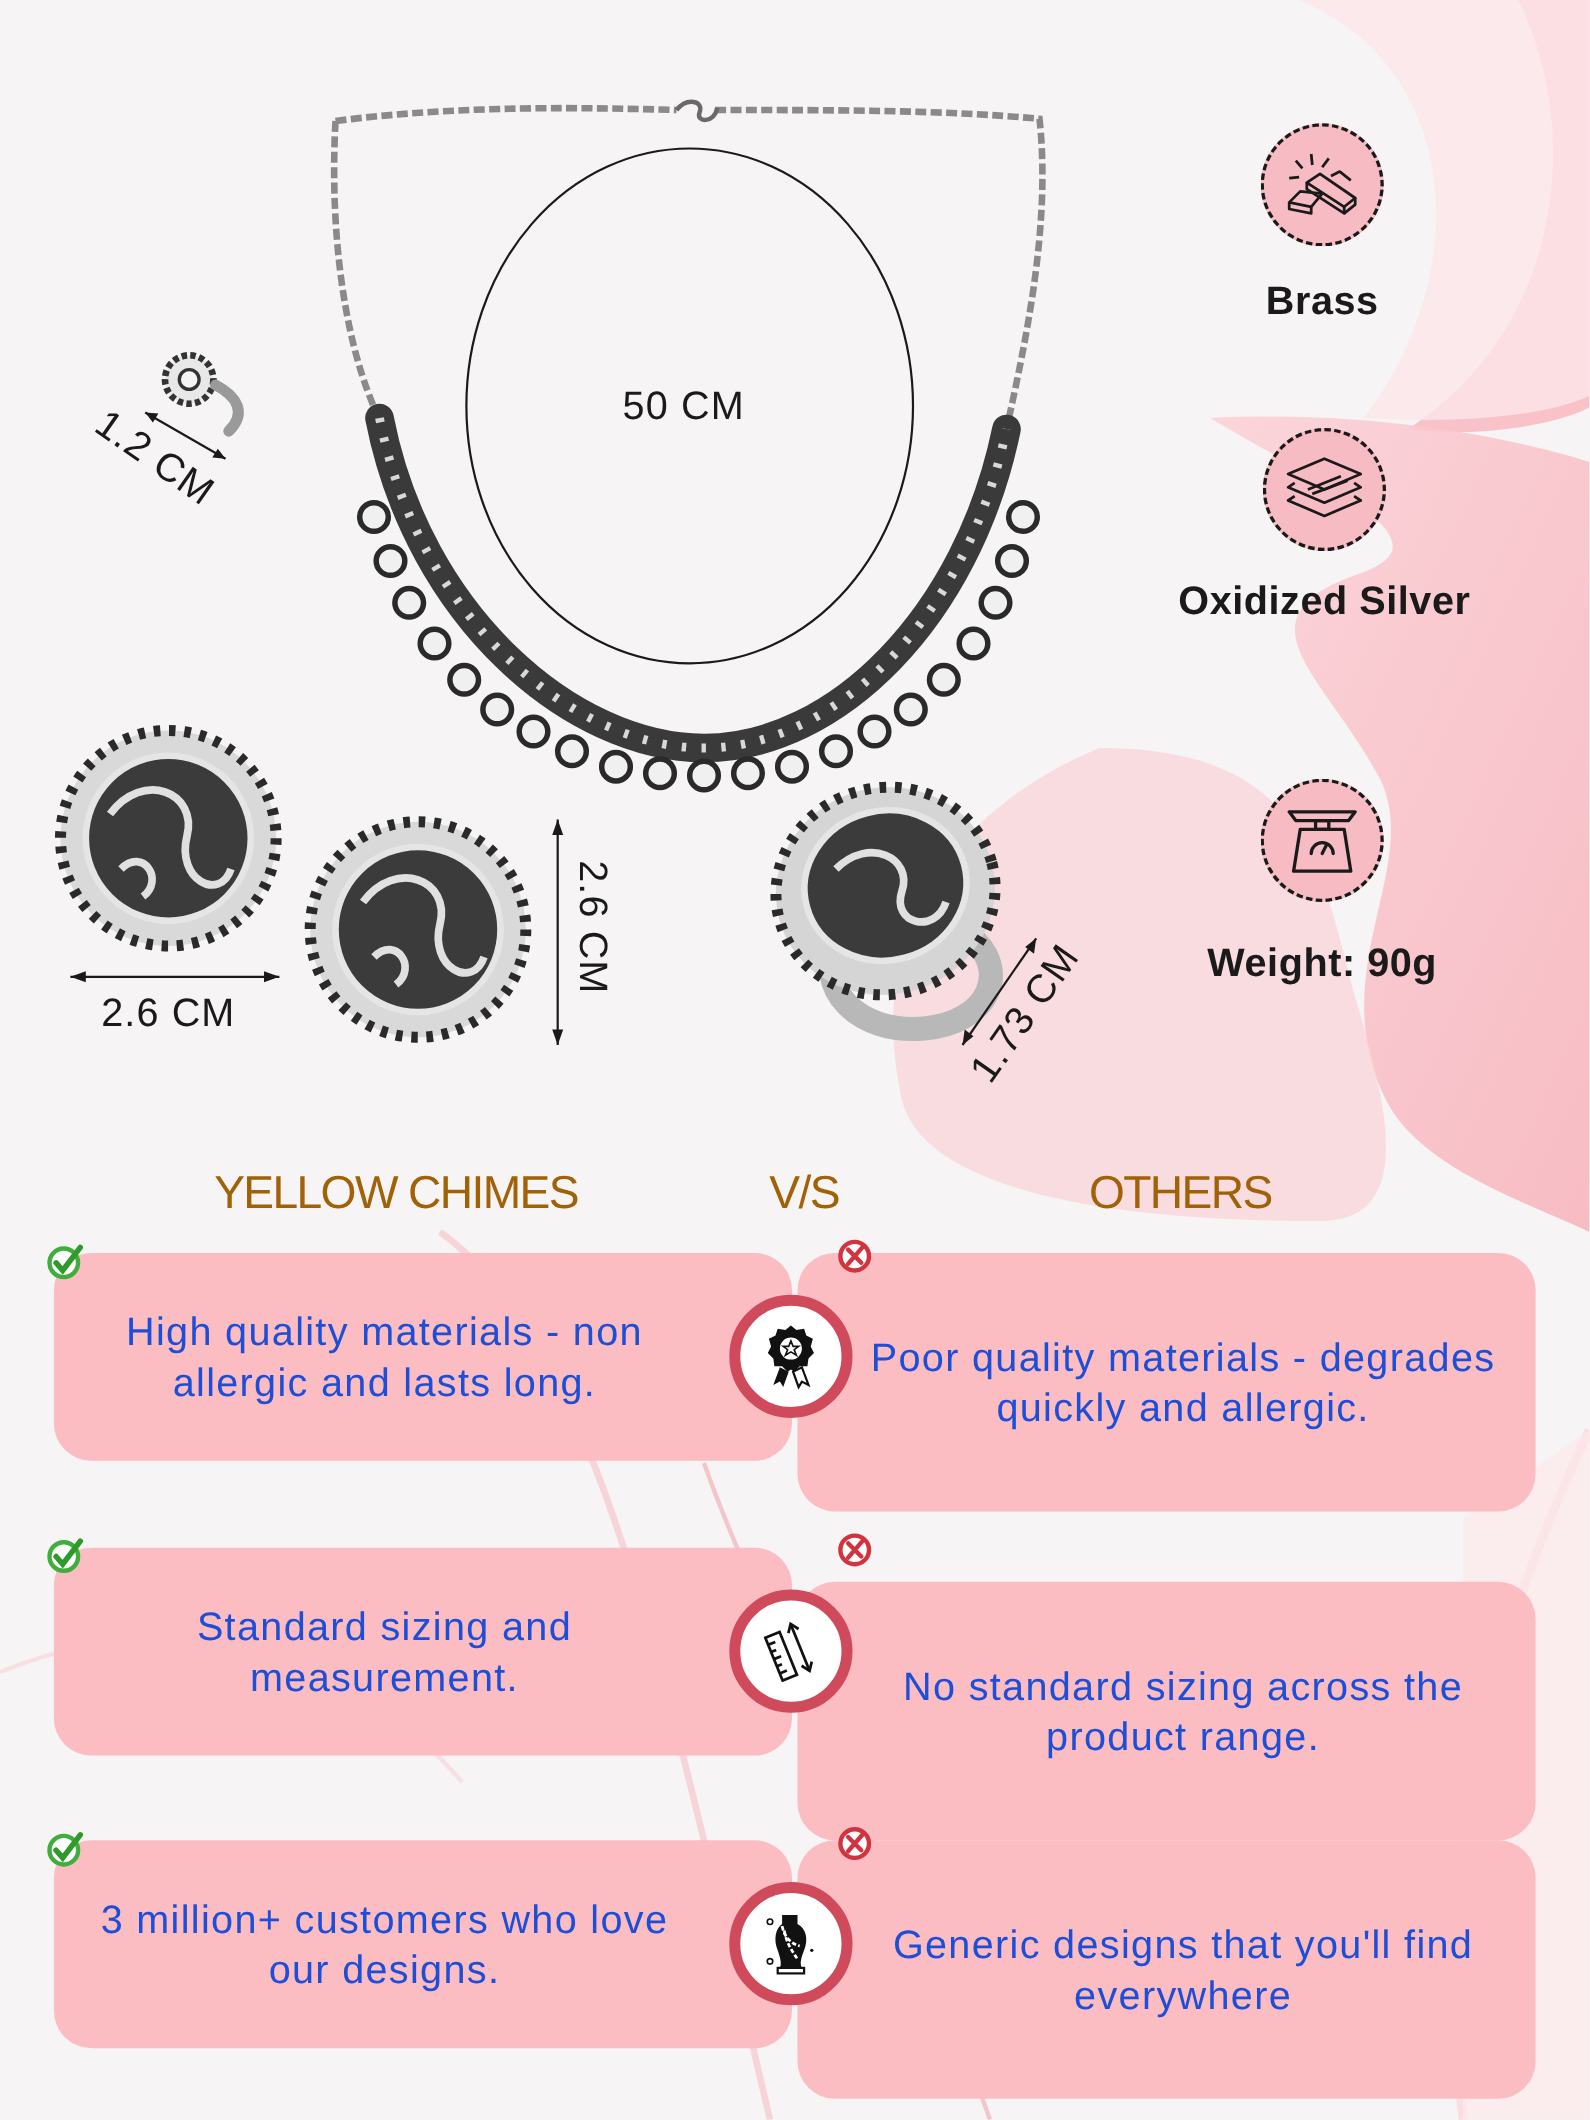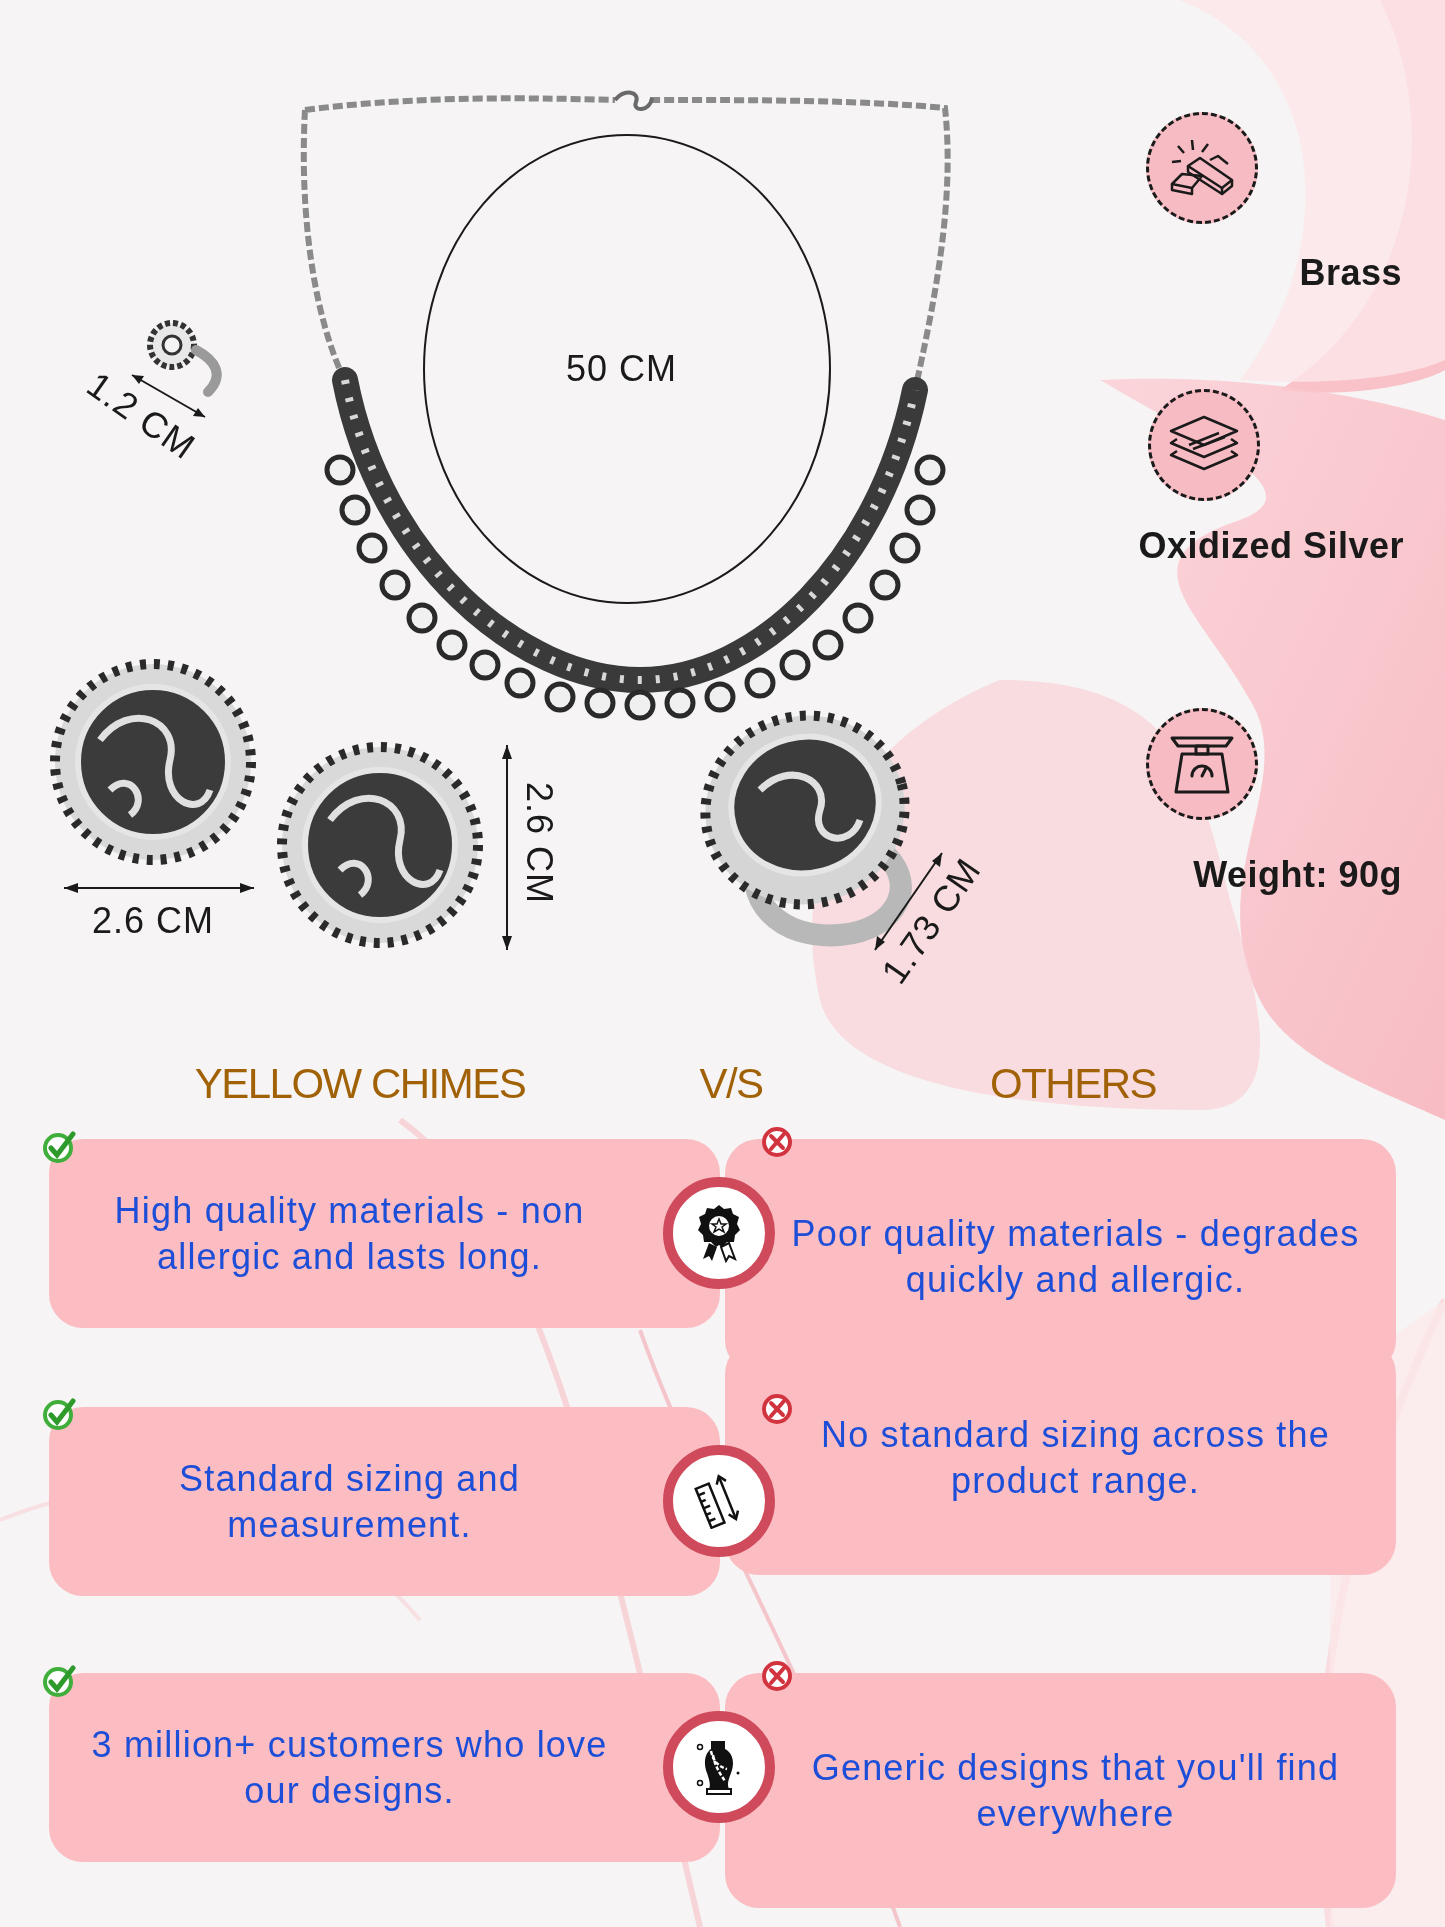--- a/index.html
+++ b/index.html
@@ -16,21 +16,21 @@
     white-space: nowrap; transform-origin: center center;
   }
   .feature { position: absolute; z-index: 2; text-align: center; }
   .feature .badge {
     position: absolute; width: 112px; height: 112px; border-radius: 50%;
     background: #f7bcc3; border: 3px dashed #1a1a1a; box-sizing: border-box;
     display: flex; align-items: center; justify-content: center;
   }
   .feature .label {
     position: absolute; font-size: 36px; font-weight: bold; line-height: 45px;
-    width: 400px; text-align: right; color: #1a1a1a; letter-spacing: 0.5px;
+    width: 400px; text-align: center; color: #1a1a1a; letter-spacing: 0.5px;
   }
   .compare-header {
     position: absolute; top: 1060px; font-size: 42px; letter-spacing: -1.5px;
     color: #a16207; z-index: 2; white-space: nowrap; transform: translateX(-50%);
   }
   .card {
     position: absolute; background: #fbbcc2; border-radius: 34px; z-index: 2;
     display: flex; align-items: center; justify-content: center; text-align: center;
     font-size: 36px; line-height: 46px; color: #1d4ed8; letter-spacing: 1.2px;
     box-sizing: border-box;
@@ -229,21 +229,21 @@
       <path d="M16 40 L10 56 L16 53 L19 58 L24 44 Z" fill="#111"></path>
       <path d="M36 40 L42 56 L36 53 L33 58 L28 44 Z" fill="#fff" stroke="#111" stroke-width="2"></path>
     </svg>
   </div>
 </div>
 
 <div>
   <div class="card left" style="top:1407px;">
     <span>Standard sizing and measurement.</span>
   </div>
-  <div class="card right" style="top:1340px;align-items:center;">
+  <div class="card right" style="top:1438px;align-items:center;">
     <span>No standard sizing across the product range.</span>
   </div>
   <svg class="status-icon" style="left:42px; top:1397px;" viewBox="0 0 34 34">
     <circle cx="16" cy="18" r="13" fill="#fff" stroke="#3fae3a" stroke-width="4"></circle>
     <path d="M9 18 L15 25 L31 4" stroke="#2f9a2c" stroke-width="5" fill="none" stroke-linecap="round"></path>
   </svg>
   <svg class="status-icon" style="left:760px; top:1392px;" viewBox="0 0 34 34">
     <circle cx="17" cy="17" r="13" fill="#fff" stroke="#d2343f" stroke-width="4"></circle>
     <path d="M11 11 L23 23 M24 9 L11 24" stroke="#d2343f" stroke-width="4" stroke-linecap="round"></path>
   </svg>

